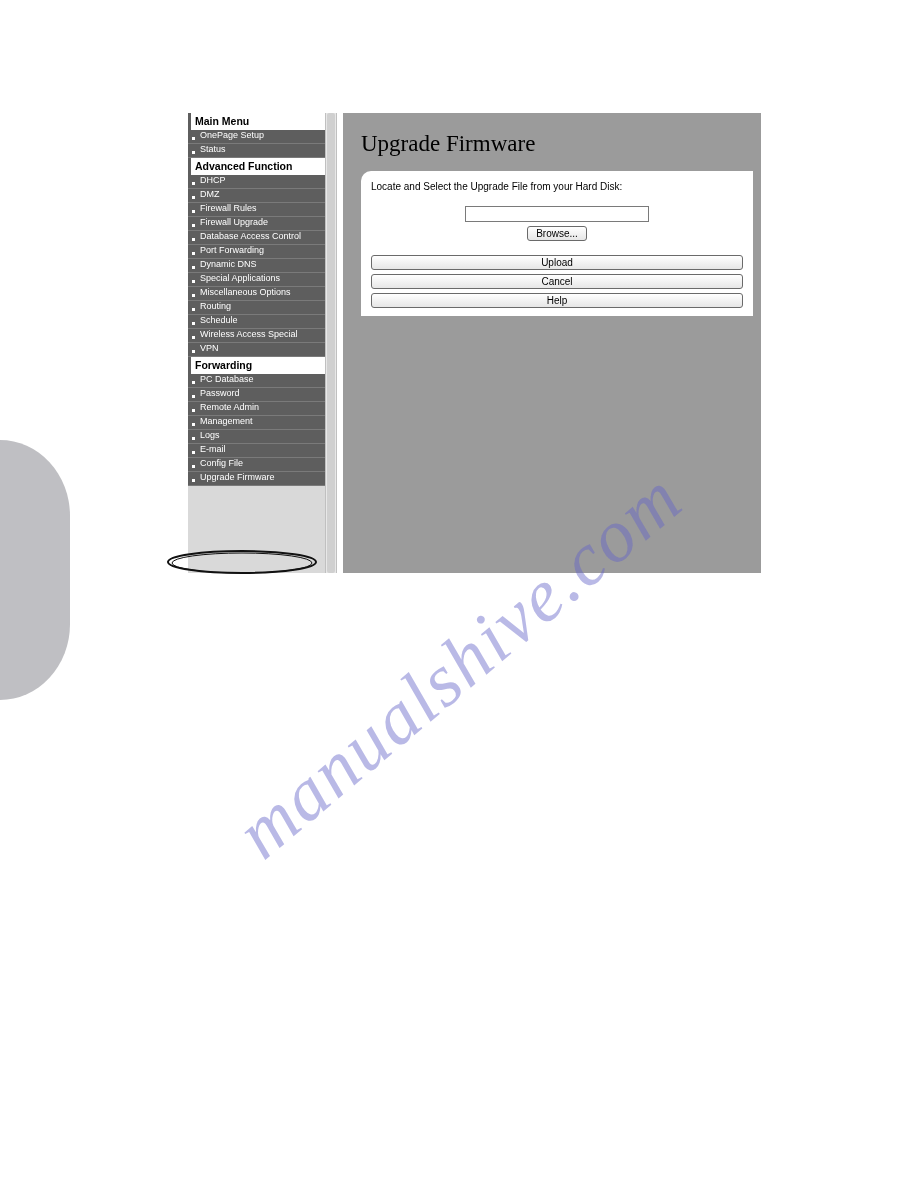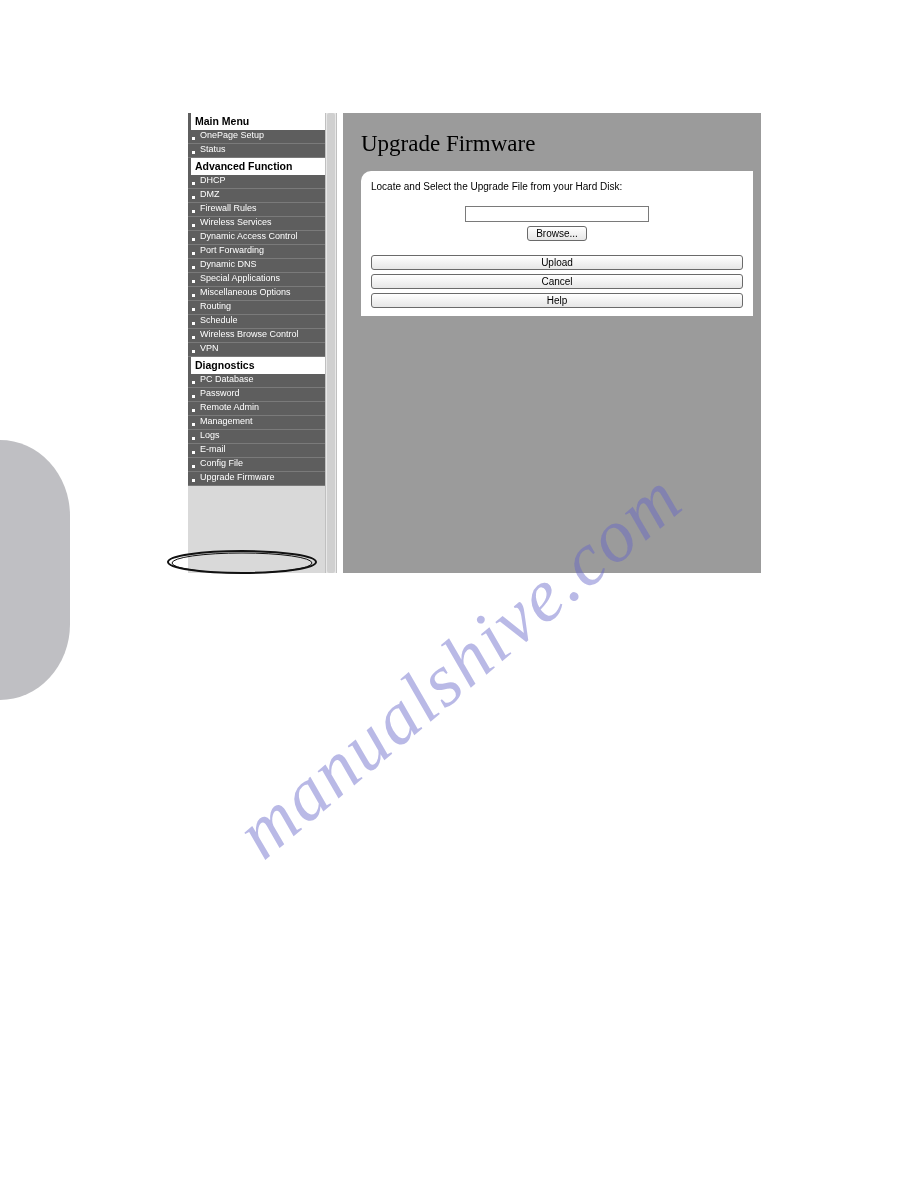--- a/index.html
+++ b/index.html
@@ -175,32 +175,32 @@
   <div class="sidebar">
 
     <div class="section-header">Main Menu</div>
     <div class="menu-item">OnePage Setup</div>
     <div class="menu-item">Status</div>
 
     <div class="section-header">Advanced Function</div>
     <div class="menu-item">DHCP</div>
     <div class="menu-item">DMZ</div>
     <div class="menu-item">Firewall Rules</div>
-    <div class="menu-item">Wireless Services</div>
-    <div class="menu-item">Dynamic Access Control</div>
+    <div class="menu-item">Firewall Upgrade</div>
+    <div class="menu-item">Database Access Control</div>
     <div class="menu-item">Port Forwarding</div>
     <div class="menu-item">Dynamic DNS</div>
     <div class="menu-item">Special Applications</div>
     <div class="menu-item">Miscellaneous Options</div>
     <div class="menu-item">Routing</div>
     <div class="menu-item">Schedule</div>
-    <div class="menu-item">Wireless Browse Control</div>
+    <div class="menu-item">Wireless Access Special</div>
     <div class="menu-item">VPN</div>
 
-    <div class="section-header">Diagnostics</div>
+    <div class="section-header">Forwarding</div>
     <div class="menu-item">PC Database</div>
     <div class="menu-item">Password</div>
     <div class="menu-item">Remote Admin</div>
     <div class="menu-item">Management</div>
     <div class="menu-item">Logs</div>
     <div class="menu-item">E-mail</div>
     <div class="menu-item">Config File</div>
     <div class="menu-item">Upgrade Firmware</div>
 
   </div>

